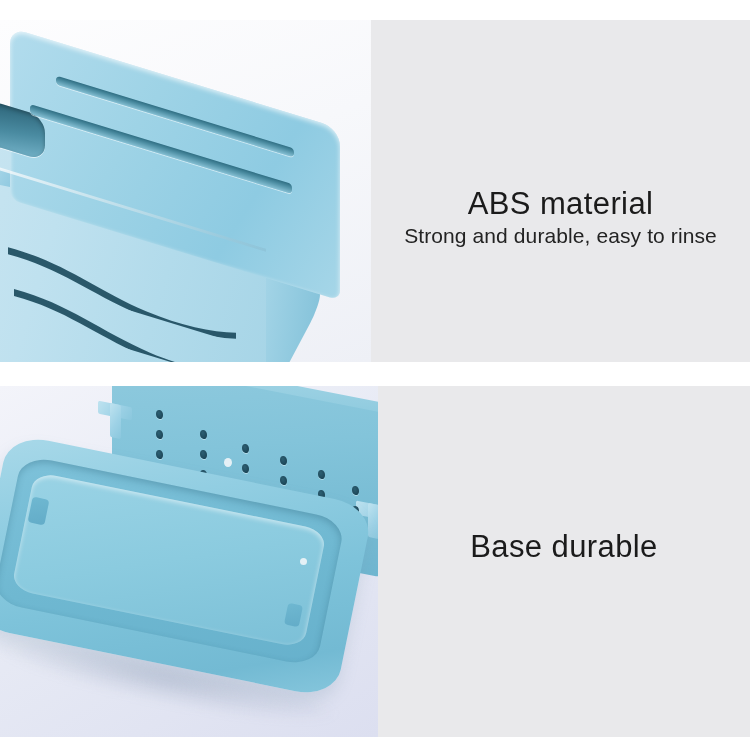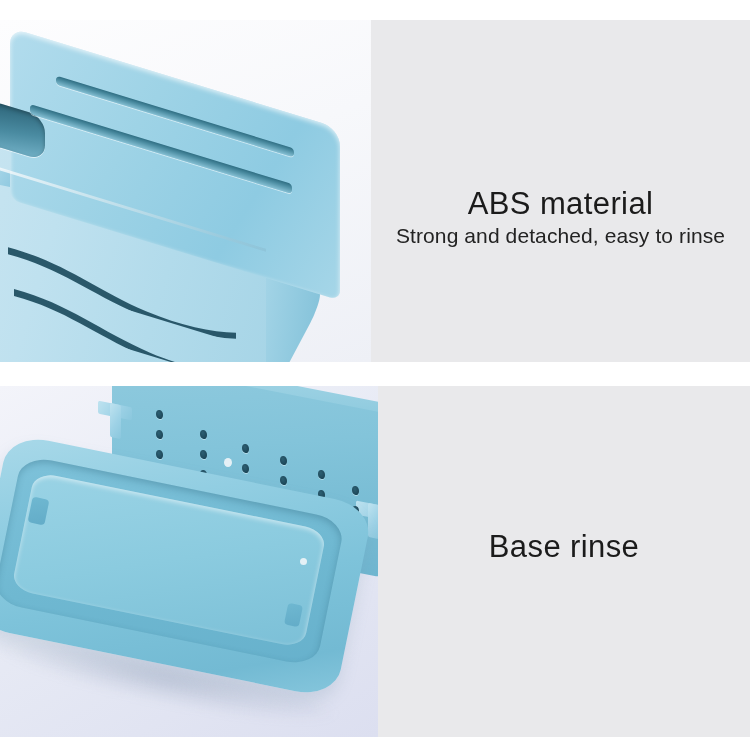--- a/index.html
+++ b/index.html
@@ -201,21 +201,21 @@
         <div class="wave" id="wave-2">
           <svg viewBox="0 0 226 30" preserveAspectRatio="none">
             <path d="M2,5 C58,3 88,21 138,27 C172,31 200,28 224,21 L224,27 C196,34 164,36 130,32 C82,26 54,10 2,12 Z" fill="#1d4c5e" opacity="0.92"></path>
           </svg>
         </div>
       </div>
     </div>
 
     <div class="textpane" id="textpane-top">
       <h2 class="heading" id="heading-abs">ABS material</h2>
-      <p class="sub" id="sub-abs">Strong and detached, easy to rinse</p>
+      <p class="sub" id="sub-abs">Strong and durable, easy to rinse</p>
     </div>
 
   </section>
 
   <section class="panel" id="panel-bottom">
 
     <div class="photo" id="photo-bottom">
 
       <div id="body-rear">
         <div class="rear-top-edge"></div>
@@ -260,18 +260,18 @@
         <div class="tray-wall"></div>
         <div class="tray-channel"></div>
         <div class="tray-notch"></div>
         <div class="tray-notch-2"></div>
       </div>
 
       <div class="speck" style="left:300px;top:172px;width:7px;height:7px"></div>
     </div>
 
     <div class="textpane" id="textpane-bottom">
-      <h2 class="heading" id="heading-base">Base rinse</h2>
+      <h2 class="heading" id="heading-base">Base durable</h2>
     </div>
 
   </section>
 
 </div>
 
 </body></html>

